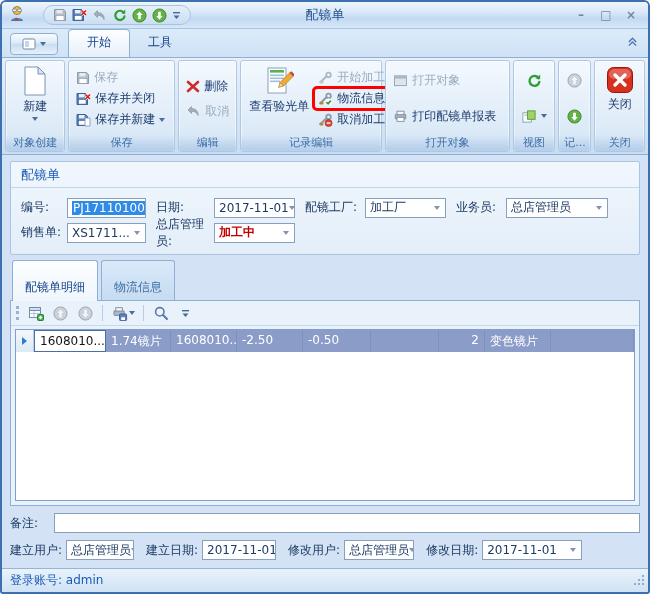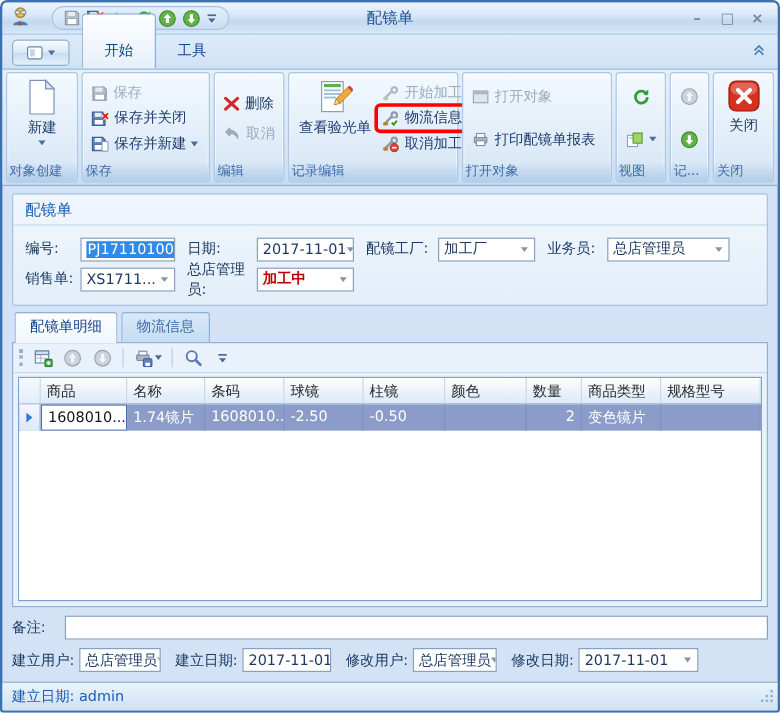--- a/index.html
+++ b/index.html
@@ -18,30 +18,30 @@
   .win-controls{ margin-left:auto; display:flex; gap:3px; padding-right:6px; z-index:1; }
   .win-btn{ width:22px; height:17px; display:flex; align-items:center; justify-content:center;
     color:#7286a0; font-size:12px; font-weight:bold; border-radius:2px; cursor:default; }
 
   
   .tabrow{ height:28px; flex:0 0 28px; background:linear-gradient(#dcebf9,#cfe2f5); display:flex; align-items:flex-end; padding:0 6px; position:relative; }
   .appmenu{ width:48px; height:22px; margin:0 10px 2px 2px; border:1px solid #93afd0; border-radius:4px;
     background:linear-gradient(#f7fbfe,#dcebf8 45%,#c9dcf0 52%,#e4f1fb); display:flex; align-items:center; justify-content:center; gap:4px; }
   .rtab{ padding:5px 18px 6px; color:#15428b; }
   .rtab.active{ background:linear-gradient(#fdfeff,#f0f6fc 60%,#e6f0fa); border:1px solid #8fb0d5; border-bottom:none;
-    border-radius:4px 4px 0 0; padding:22px 18px 6px; }
+    border-radius:4px 4px 0 0; padding:4px 18px 6px; }
   .ribbon-chevron{ position:absolute; right:10px; bottom:7px; }
 
   
   .ribbon{ height:98px; flex:0 0 98px; background:linear-gradient(#e6f0fb,#d0e2f5 80%,#c8ddf1);
     border-top:1px solid #8fb0d5; border-bottom:1px solid #8fb0d5; padding:2px 3px 2px; display:flex; gap:3px; }
   .rgroup{ border:1px solid #b0c7e2; border-radius:3px; background:linear-gradient(#f3f9fe,#e3eef9 55%,#d4e5f5);
     display:flex; flex-direction:column; box-shadow:inset 0 0 0 1px rgba(255,255,255,.55); }
   .rgroup-body{ flex:1; display:flex; padding:2px 3px; align-items:stretch; }
-  .rgroup-label{ height:15px; line-height:14px; text-align:left; font-size:11px; color:#3e6da8;
+  .rgroup-label{ height:15px; line-height:14px; text-align:center; font-size:11px; color:#3e6da8;
     background:linear-gradient(rgba(206,224,244,.2),rgba(170,198,230,.8)); border-radius:0 0 3px 3px;
     white-space:nowrap; overflow:hidden; padding:0 2px; }
   .lbtn{ display:flex; flex-direction:column; align-items:center; gap:2px; padding:3px 5px; border-radius:3px;
     color:#1e3c6e; white-space:nowrap; justify-content:flex-start; }
   .sbtn{ display:flex; align-items:center; gap:4px; height:21px; padding:0 4px; border-radius:3px;
     color:#1e3c6e; white-space:nowrap; }
   .disabled{ color:#9aabbf !important; }
   .stack{ display:flex; flex-direction:column; justify-content:center; }
   .stack.spread{ justify-content:space-around; }
   .hl{ outline:3px solid #f00; outline-offset:-1px; }
@@ -59,21 +59,21 @@
   .combo::after{ content:""; margin-left:auto; margin-right:5px; width:0; height:0;
     border-left:3px solid transparent; border-right:3px solid transparent; border-top:4px solid #8594a8; flex:0 0 auto; }
   .sel-text{ background:#2f8be8; color:#fff; padding:0 1px; }
   .status-red{ color:#c00000; font-weight:bold; }
   .w46{width:46px} .w58{width:58px} .w60{width:60px} .w50{width:50px}
   .e79{width:79px} .e81{width:81px} .e102{width:102px}
   .ml10{margin-left:10px}
 
   
   .dtabs{ display:flex; margin-top:5px; padding-left:2px; position:relative; z-index:2; }
-  .dtab{ padding:3px 12px 4px; border:1px solid #8fb0d5; border-bottom:none; border-radius:3px 3px 0 0;
+  .dtab{ padding:18px 12px 4px; border:1px solid #8fb0d5; border-bottom:none; border-radius:3px 3px 0 0;
     background:linear-gradient(#d9e9f9,#c6dcf1); color:#3e6da8; margin-right:3px; }
   .dtab.active{ background:linear-gradient(#fcfeff,#eff6fc); color:#15428b; margin-bottom:-1px; padding-bottom:5px; }
   .dpanel{ border:1px solid #8fb0d5; background:#e9f2fb; flex:1; display:flex; flex-direction:column; overflow:hidden; }
   .gtoolbar{ height:25px; flex:0 0 25px; display:flex; align-items:center; gap:4px; padding:0 5px;
     background:linear-gradient(#fbfdff,#e8f2fb 60%,#daе9f6); border-bottom:1px solid #c5d8ee; }
   .grip{ width:3px; height:14px; border-left:3px dotted #9ab2d0; margin-right:2px; }
   .tsep{ width:1px; height:16px; background:#b9cde4; margin:0 2px; }
   .tbtn{ width:21px; height:20px; display:flex; align-items:center; justify-content:center; border-radius:2px; gap:1px; }
 
   
@@ -484,32 +484,20 @@
         </span>
         <span class="tbtn">
           <svg width="9" height="9" viewBox="0 0 9 9">
               <rect x="1" y="1" width="7" height="1.4" fill="#44699c"></rect>
               <path d="M1.5 4.5h6L4.5 8z" fill="#44699c"></path>
             </svg>
         </span>
       </div>
 
       <div class="gridwrap">
-        <div class="ghead">
-          <span class="hind"></span>
-          <span class="hcell c1">商品</span>
-          <span class="hcell c2">名称</span>
-          <span class="hcell c3">条码</span>
-          <span class="hcell c4">球镜</span>
-          <span class="hcell c5">柱镜</span>
-          <span class="hcell c6">颜色</span>
-          <span class="hcell c7">数量</span>
-          <span class="hcell c8">商品类型</span>
-          <span class="hcell c9">规格型号</span>
-        </div>
         <div class="grow">
           <span class="ind">
               <span class="ind-arrow"></span>
             </span>
           <span class="gcell c1 focused">1608010...</span>
           <span class="gcell c2">1.74镜片</span>
           <span class="gcell c3">1608010...</span>
           <span class="gcell c4">-2.50</span>
           <span class="gcell c5">-0.50</span>
           <span class="gcell c6"></span>
@@ -541,21 +529,21 @@
         </span>
       <span class="mlabel mgap">修改日期:</span>
       <span class="editor combo me100">
           <span>2017-11-01</span>
         </span>
     </div>
 
   </div>
 
   <div class="statusbar">
-    <span>建立日期: admin</span>
+    <span>登录账号: admin</span>
     <span class="grip-dots">
       <svg width="11" height="11" viewBox="0 0 11 11">
           <g fill="#93add0">
             <rect x="8" y="8" width="2" height="2"></rect>
             <rect x="8" y="4" width="2" height="2"></rect>
             <rect x="4" y="8" width="2" height="2"></rect>
             <rect x="8" y="0" width="2" height="2"></rect>
             <rect x="0" y="8" width="2" height="2"></rect>
             <rect x="4" y="4" width="2" height="2"></rect>
           </g>

